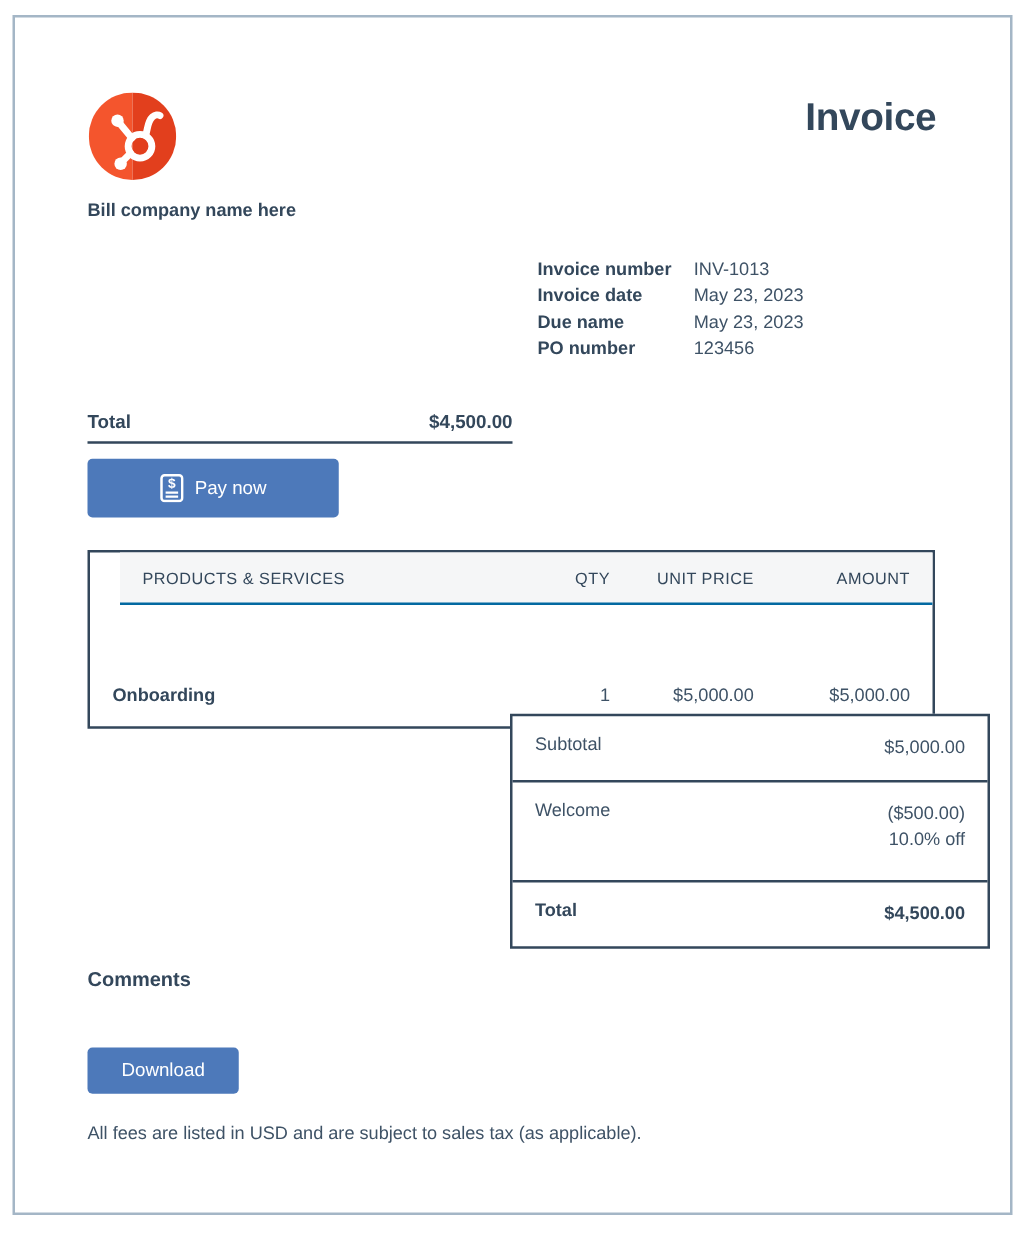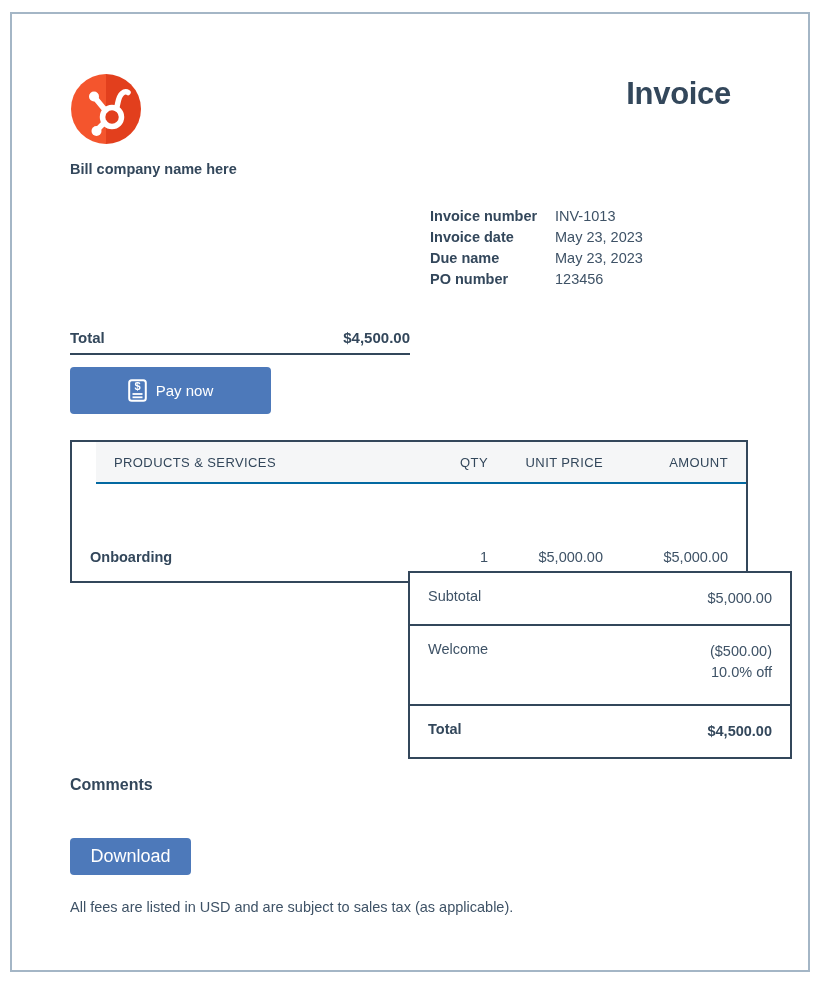--- a/index.html
+++ b/index.html
@@ -17,21 +17,21 @@
     position: absolute; left: 10px; top: 12px; width: 800px; height: 960px;
     border: 2px solid #a4b6c6; box-sizing: border-box; background: #fff;
   }
   .abs { position: absolute; }
 
   
   .logo-wrap { left: 71px; top: 74px; width: 70px; height: 70px; }
 
   
   .invoice-title {
-    right: 88px; top: 76px; font-size: 31px; font-weight: 700;
+    right: 70px; top: 76px; font-size: 31px; font-weight: 700;
     color: #33475b; letter-spacing: -0.3px; margin-left: 41px;
   }
   .company-name { left: 70px; top: 161px; font-size: 14.5px; font-weight: 700; }
 
   
   .billto { left: 70px; top: 206px; font-size: 14.5px; line-height: 21px; }
   .billto .lbl { font-weight: 700; }
   .billto .val { color: #3e5266; }
   .meta { left: 410px; top: 206px; font-size: 14.5px; line-height: 21px; }
   .meta-row { display: flex; margin-left: 20px; }
@@ -47,21 +47,21 @@
   }
 
   
   .btn {
     background: #4d79ba; color: #ffffff; border: none; border-radius: 4px;
     font-family: "Liberation Sans", sans-serif; font-size: 15px;
     display: flex; align-items: center; justify-content: center; gap: 9px;
     cursor: pointer; box-sizing: border-box;
   }
   .pay-btn { left: 70px; top: 367px; width: 201px; height: 47px; }
-  .download-btn { left: 70px; top: 838px; width: 121px; height: 37px; font-size: 18px; }
+  .download-btn { left: 70px; top: 838px; width: 121px; height: 37px; font-size: 15px; }
 
   
   .ptable {
     left: 70px; top: 440px; width: 678px; box-sizing: border-box;
     border: 2px solid #33475b; background: #fff;
   }
   .ptable .thead {
     background: #f5f6f7; height: 42px; display: flex; align-items: center;
     border-bottom: 2px solid #0369a1; box-sizing: border-box;
     font-size: 13px; letter-spacing: 0.4px; color: #33475b; margin-left: 24px;

